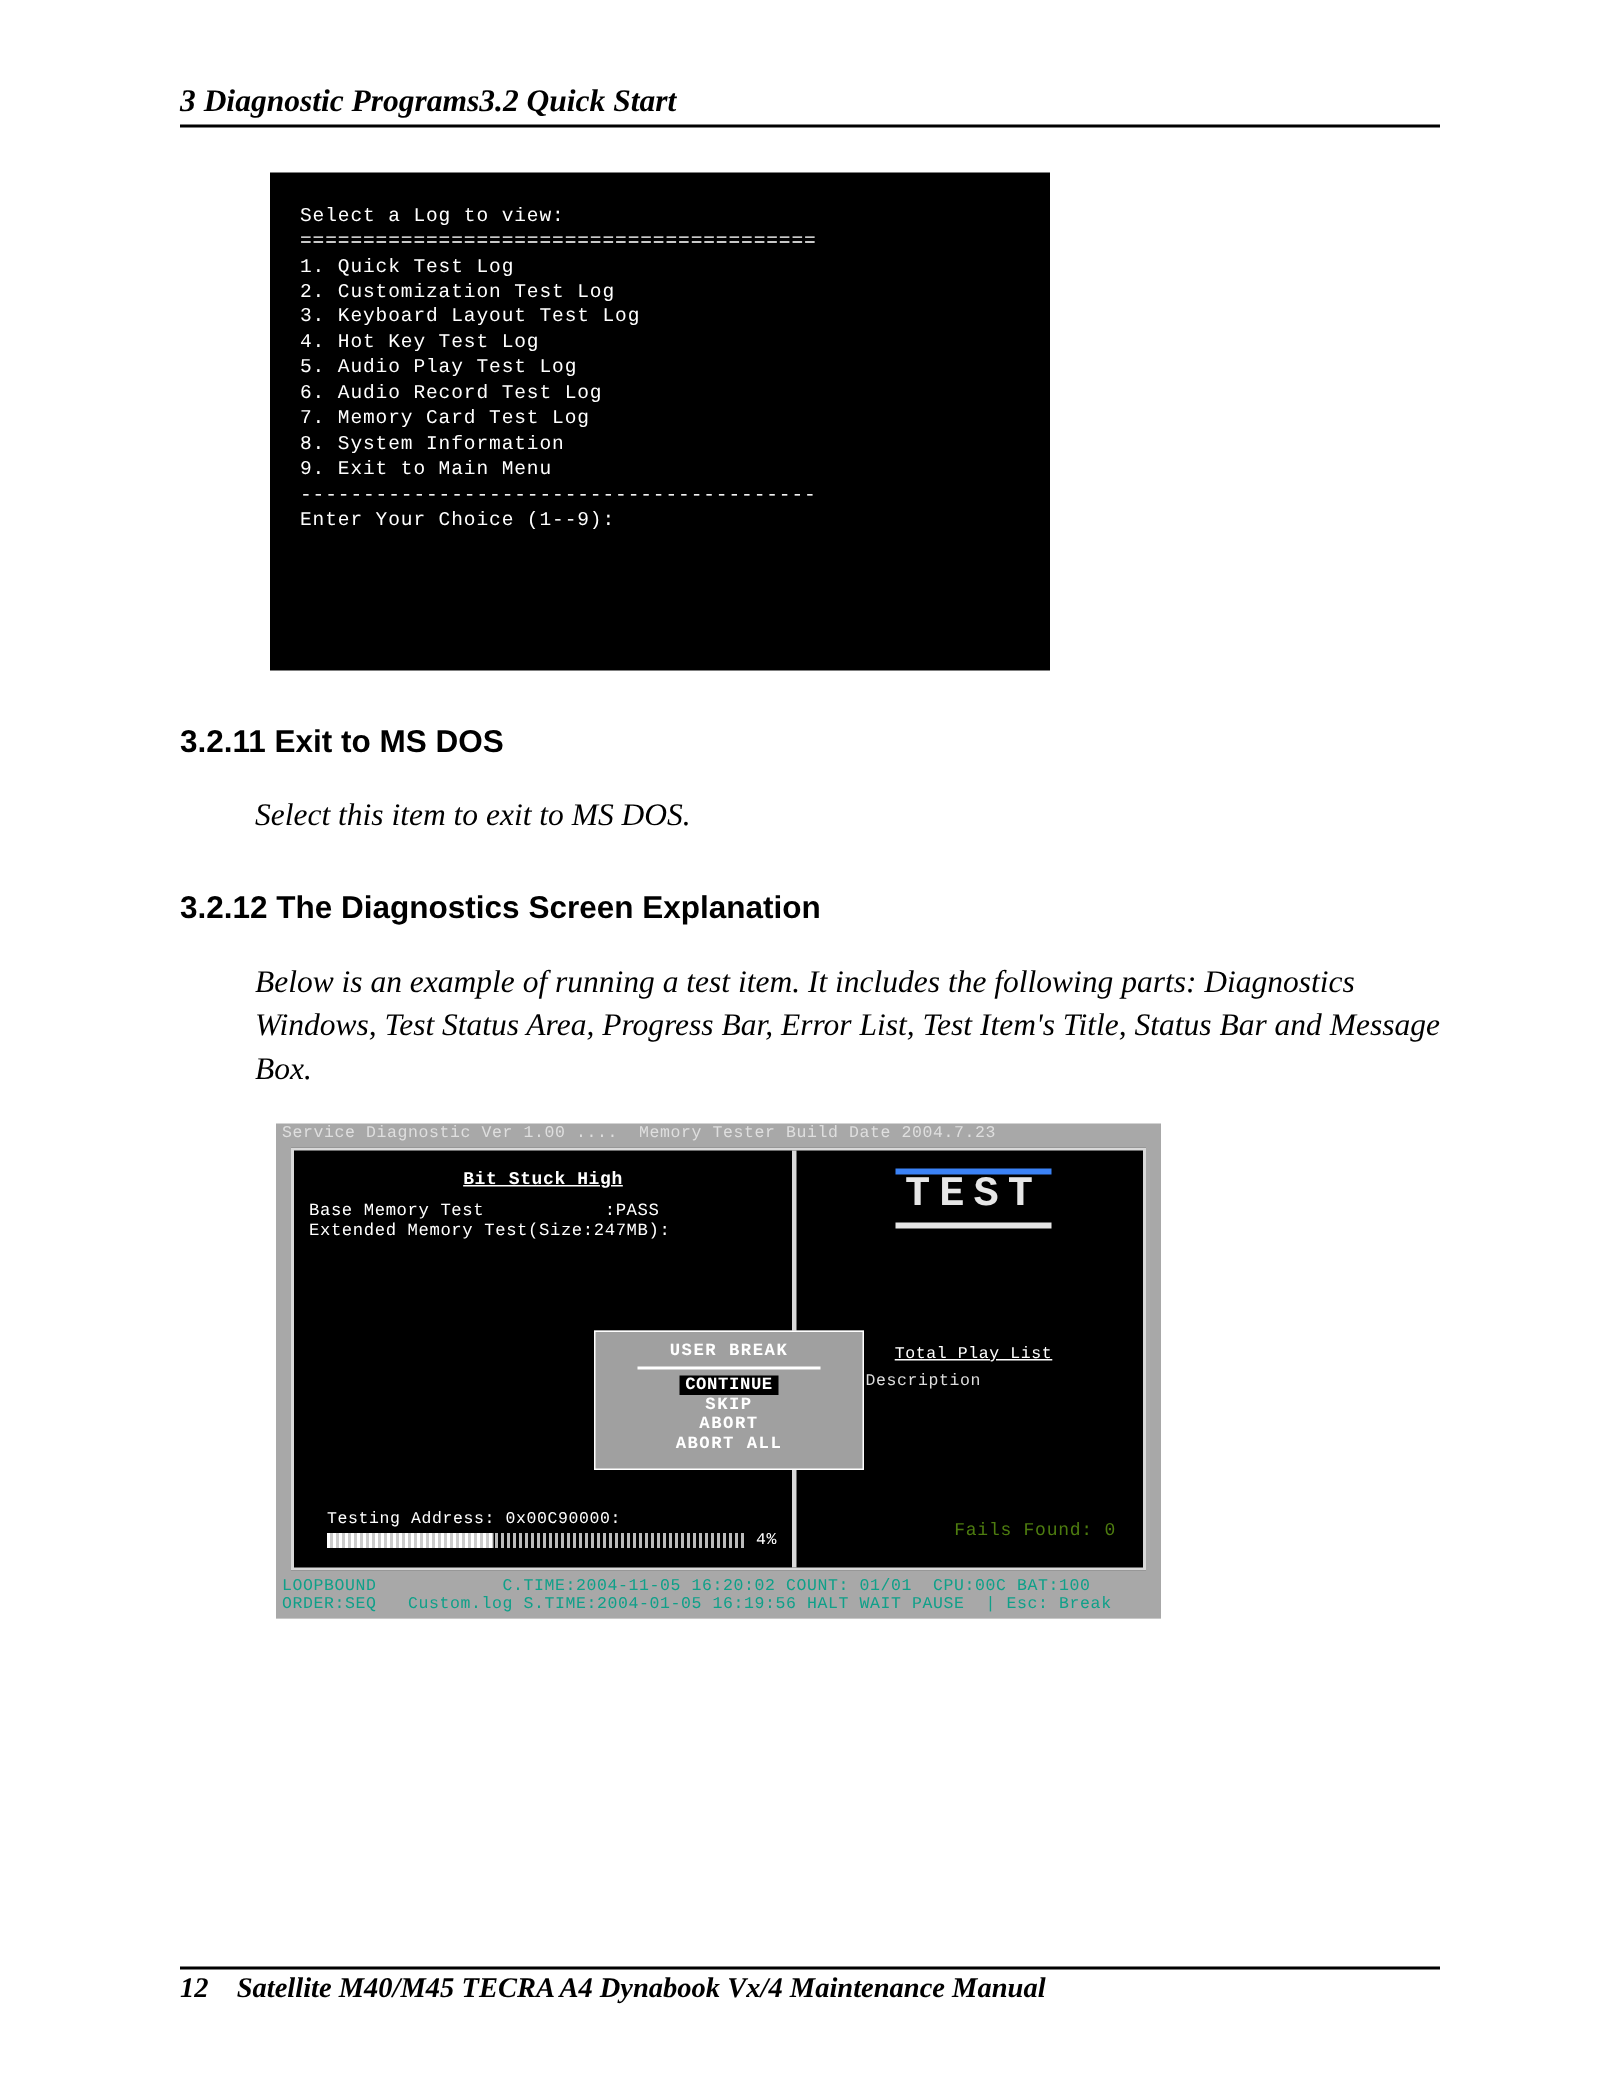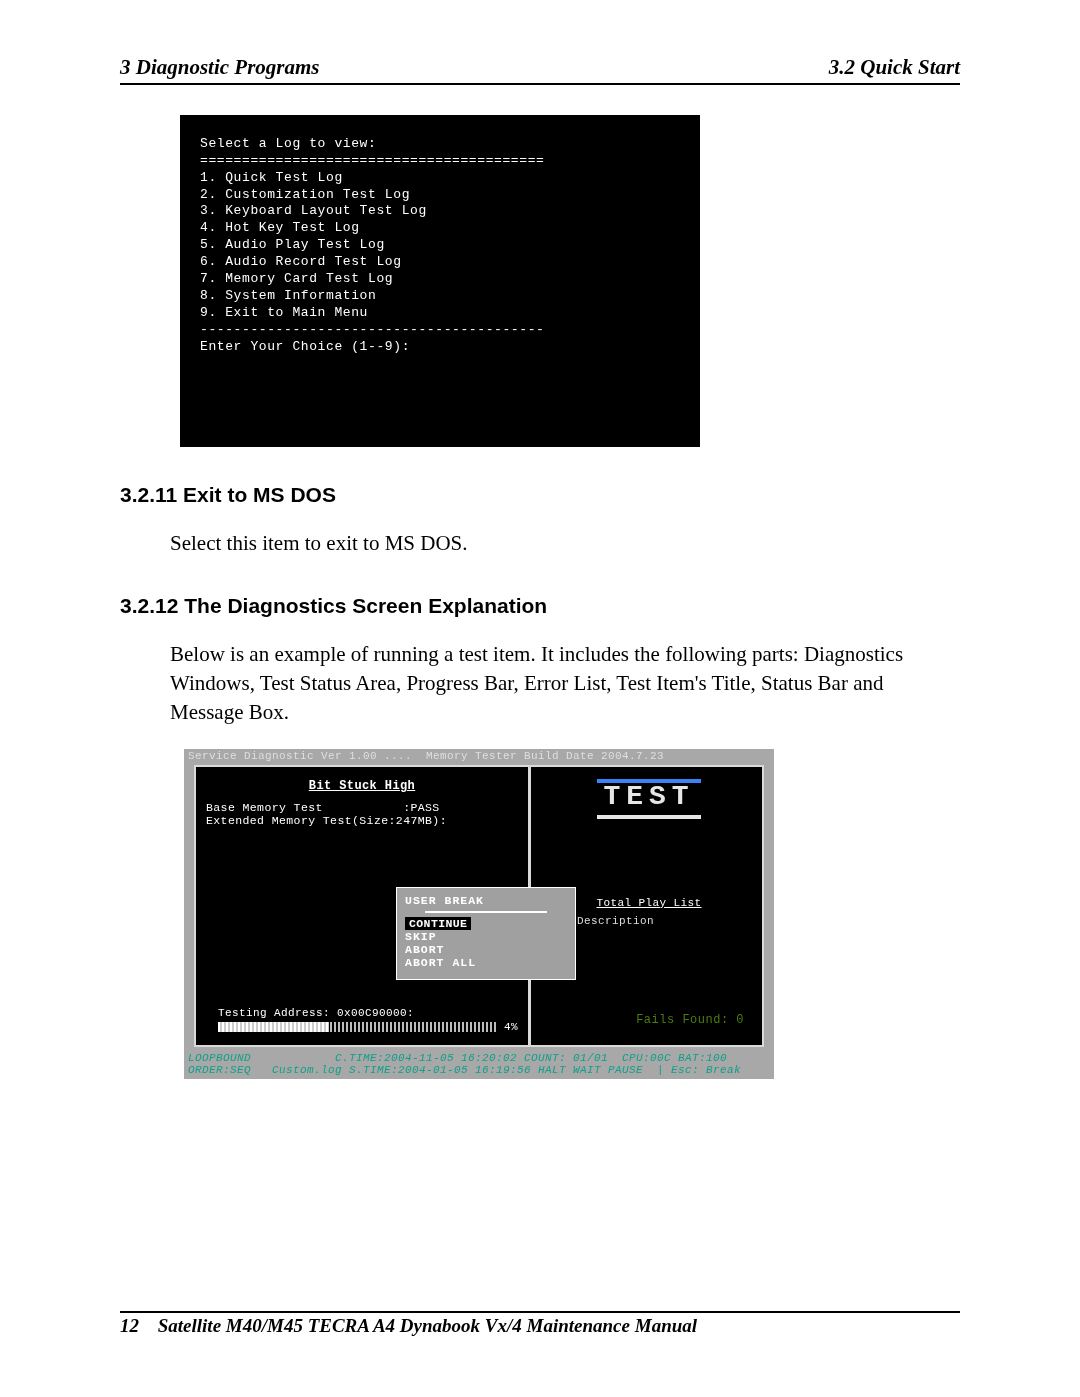--- a/index.html
+++ b/index.html
@@ -27,21 +27,20 @@
     left: var(--margin-x);
     right: var(--margin-x);
     top: var(--margin-top);
     bottom: var(--margin-bottom);
     display:flex;
     flex-direction:column;
   }
   
   .hdr {
     display:flex;
-    justify-content:space-between;
     font-style: italic;
     font-weight: bold;
     font-size: 21px;
     border-bottom: 2px solid #000;
     padding-bottom: 3px;
   }
   .ftr-rule { border-top:2px solid #000; margin-top:auto; }
   .ftr {
     font-style: italic;
     font-size: 19px;
@@ -72,20 +71,21 @@
   h2 {
     font-family: var(--sans);
     font-weight: bold;
     font-size: 21px;
     margin: 36px 0 22px 0;
   }
   p.body {
     font-size: 21px;
     line-height: 1.38;
     margin: 0 0 22px 50px;
+    font-style: italic;
   }
 
   
   .diag {
     width: 590px;
     height: 330px;
     margin-left: 64px;
     background:#a8a8a8;
     font-family: var(--mono);
     font-size: 11.5px;
@@ -142,21 +142,21 @@
   .diag .faillist .hd { text-align:center; text-decoration:underline; margin-bottom:6px; }
   .diag .faillist .cols { white-space: pre; color:#ddd; }
   .diag .userbreak {
     position:absolute;
     left:200px; top:120px;
     width:180px;
     background:#a0a0a0;
     border:1px solid #fff;
     color:#fff;
     padding:6px 8px 10px 8px;
-    text-align:left;
+    text-align:center;
     font-size:11.5px;
   }
   .diag .userbreak .ub-title { font-weight:bold; letter-spacing:1px; }
   .diag .userbreak hr { border:none; border-top:2px solid #fff; margin:4px 20px; }
   .diag .userbreak .sel { background:#000; color:#fff; font-weight:bold; display:inline-block; padding:0 4px; }
   .diag .userbreak .opt { font-weight:bold; letter-spacing:1px; }
 
   .diag .progress {
     position:absolute; left:22px; bottom:12px; right:10px;
     color:#fff; font-size:11px;
@@ -178,21 +178,21 @@
     color:#4d7c0f; font-size:12px; letter-spacing:0.5px;
   }
   .diag .statusbar {
     position:absolute; left:0; right:0; bottom:0; height:28px;
     background:#a8a8a8; color:#083; 
     font-size:11px;
     padding:1px 4px;
     color:#0c8a7e;
     font-family: var(--mono);
   }
-  .diag .statusbar .l1, .diag .statusbar .l2 { color:#0fa089; white-space:pre;font-style:italic; }
+  .diag .statusbar .l1, .diag .statusbar .l2 { color:#0fa089; white-space:pre; }
 </style>
 </head>
 <body>
 
 <div class="page">
   <div class="hdr">
     <span>3  Diagnostic Programs</span>
     <span>3.2 Quick Start</span>
   </div>
 

